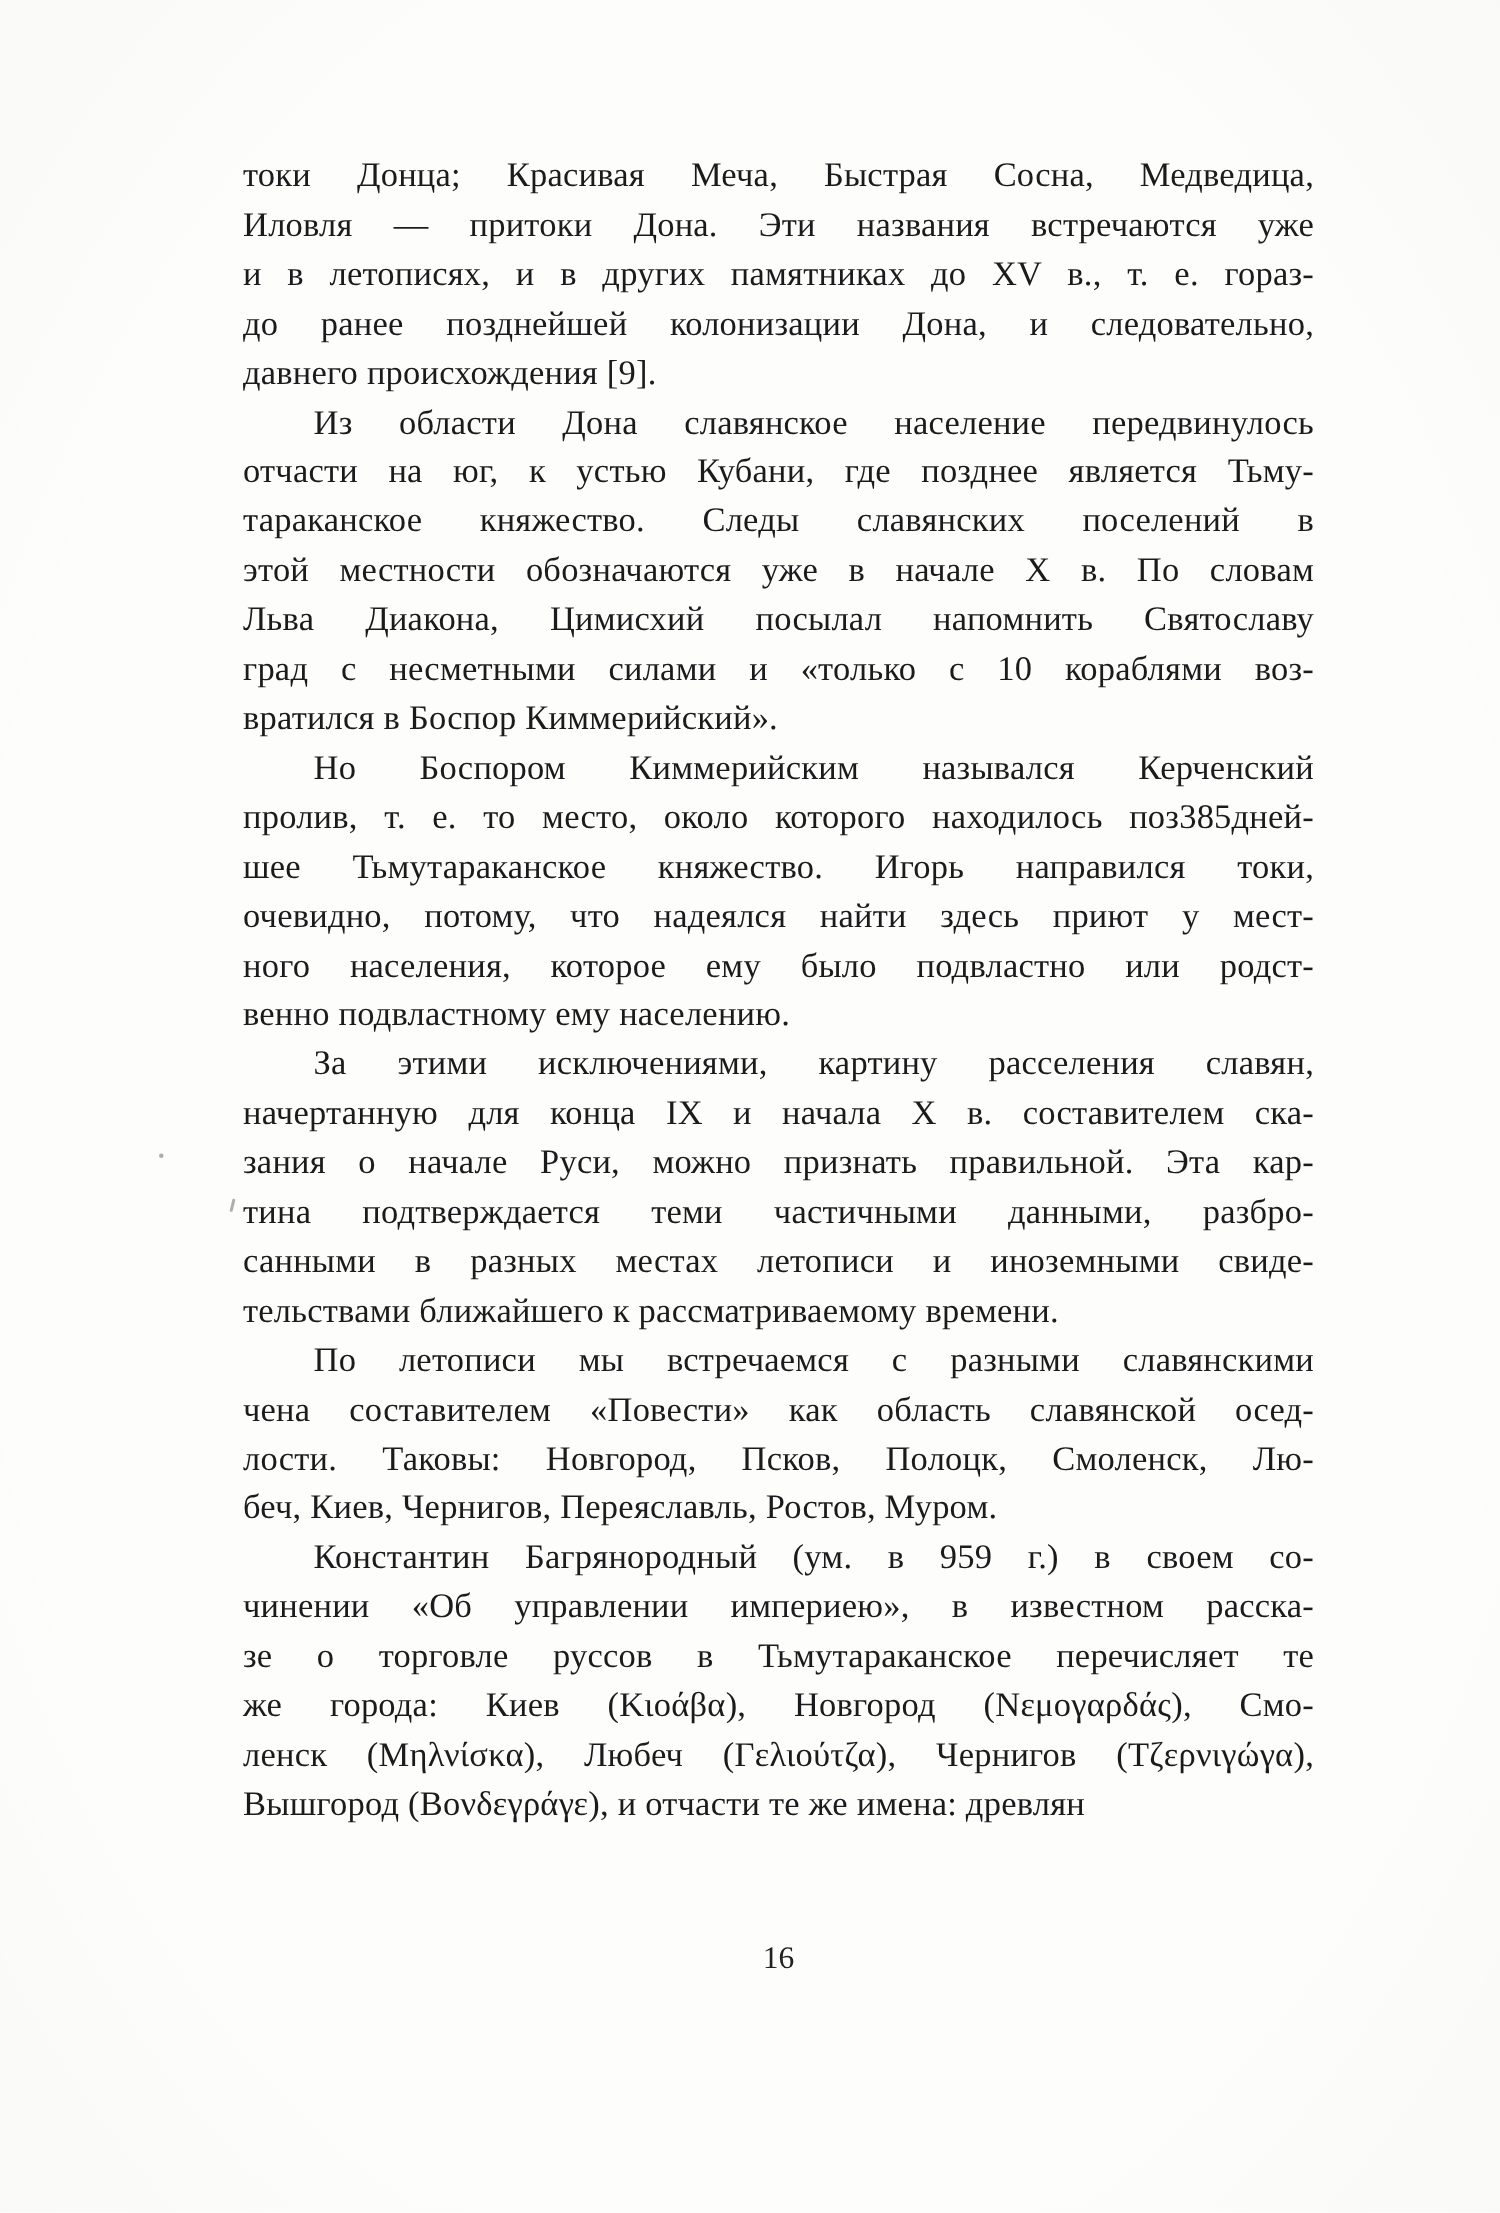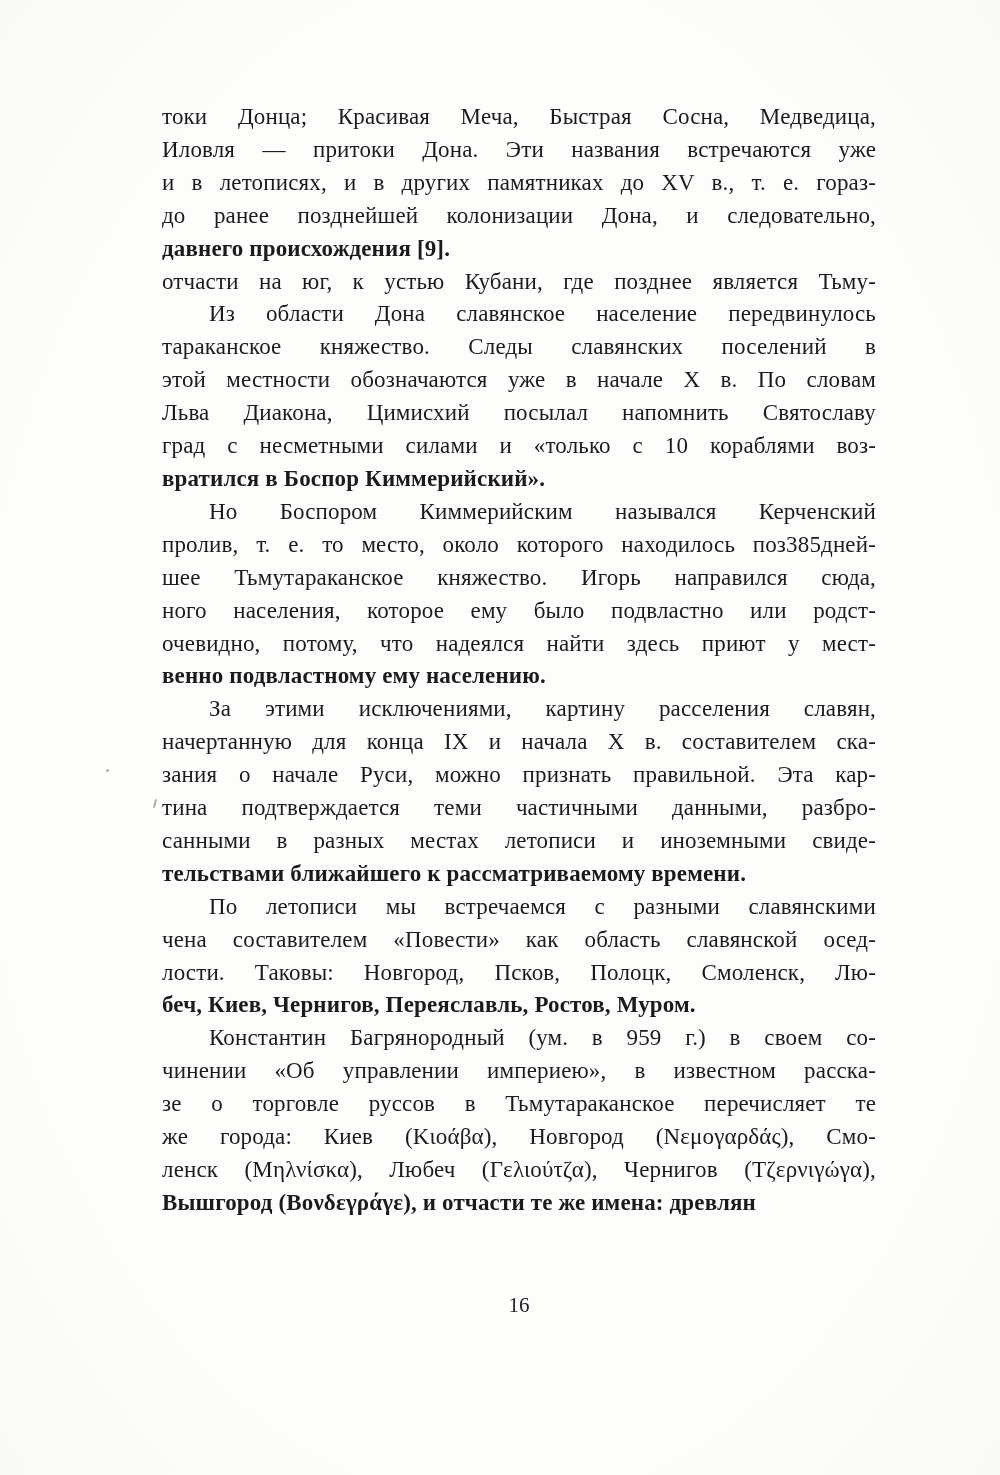--- a/index.html
+++ b/index.html
@@ -29,21 +29,20 @@
     line-height: 32.9px;
     letter-spacing: 0.15px;
   }
   .paragraph { margin: 0; padding: 0; }
   .line {
     text-align: justify;
     text-align-last: justify;
   }
   .line.last {
     text-align-last: left;
-    font-weight: bold;
   }
   .line.indent {
     text-indent: 47px;
   }
   .page-number {
     position: absolute;
     top: 1293px;
     left: 162px;
     width: 714px;
     text-align: center;
@@ -84,35 +83,35 @@
 
     <div class="paragraph">
       <div class="line">токи Донца; Красивая Меча, Быстрая Сосна, Медведица,</div>
       <div class="line">Иловля — притоки Дона. Эти названия встречаются уже</div>
       <div class="line">и в летописях, и в других памятниках до XV в., т. е. гораз-</div>
       <div class="line">до ранее позднейшей колонизации Дона, и следовательно,</div>
       <div class="line last">давнего происхождения [9].</div>
     </div>
 
     <div class="paragraph">
+      <div class="line indent">Из области Дона славянское население передвинулось</div>
       <div class="line">отчасти на юг, к устью Кубани, где позднее является Тьму-</div>
-      <div class="line indent">Из области Дона славянское население передвинулось</div>
       <div class="line">тараканское княжество. Следы славянских поселений в</div>
       <div class="line">этой местности обозначаются уже в начале X в. По словам</div>
       <div class="line">Льва Диакона, Цимисхий посылал напомнить Святославу</div>
       <div class="line">град с несметными силами и «только с 10 кораблями воз-</div>
       <div class="line last">вратился в Боспор Киммерийский».</div>
     </div>
 
     <div class="paragraph">
       <div class="line indent">Но Боспором Киммерийским назывался Керченский</div>
       <div class="line">пролив, т. е. то место, около которого находилось поз385дней-</div>
-      <div class="line">шее Тьмутараканское княжество. Игорь направился сюда,</div>
+      <div class="line">шее Тьмутараканское княжество. Игорь направился токи,</div>
+      <div class="line">очевидно, потому, что надеялся найти здесь приют у мест-</div>
       <div class="line">ного населения, которое ему было подвластно или родст-</div>
-      <div class="line">очевидно, потому, что надеялся найти здесь приют у мест-</div>
       <div class="line last">венно подвластному ему населению.</div>
     </div>
 
     <div class="paragraph">
       <div class="line indent">За этими исключениями, картину расселения славян,</div>
       <div class="line">начертанную для конца IX и начала X в. составителем ска-</div>
       <div class="line">зания о начале Руси, можно признать правильной. Эта кар-</div>
       <div class="line">тина подтверждается теми частичными данными, разбро-</div>
       <div class="line">санными в разных местах летописи и иноземными свиде-</div>
       <div class="line last">тельствами ближайшего к рассматриваемому времени.</div>

